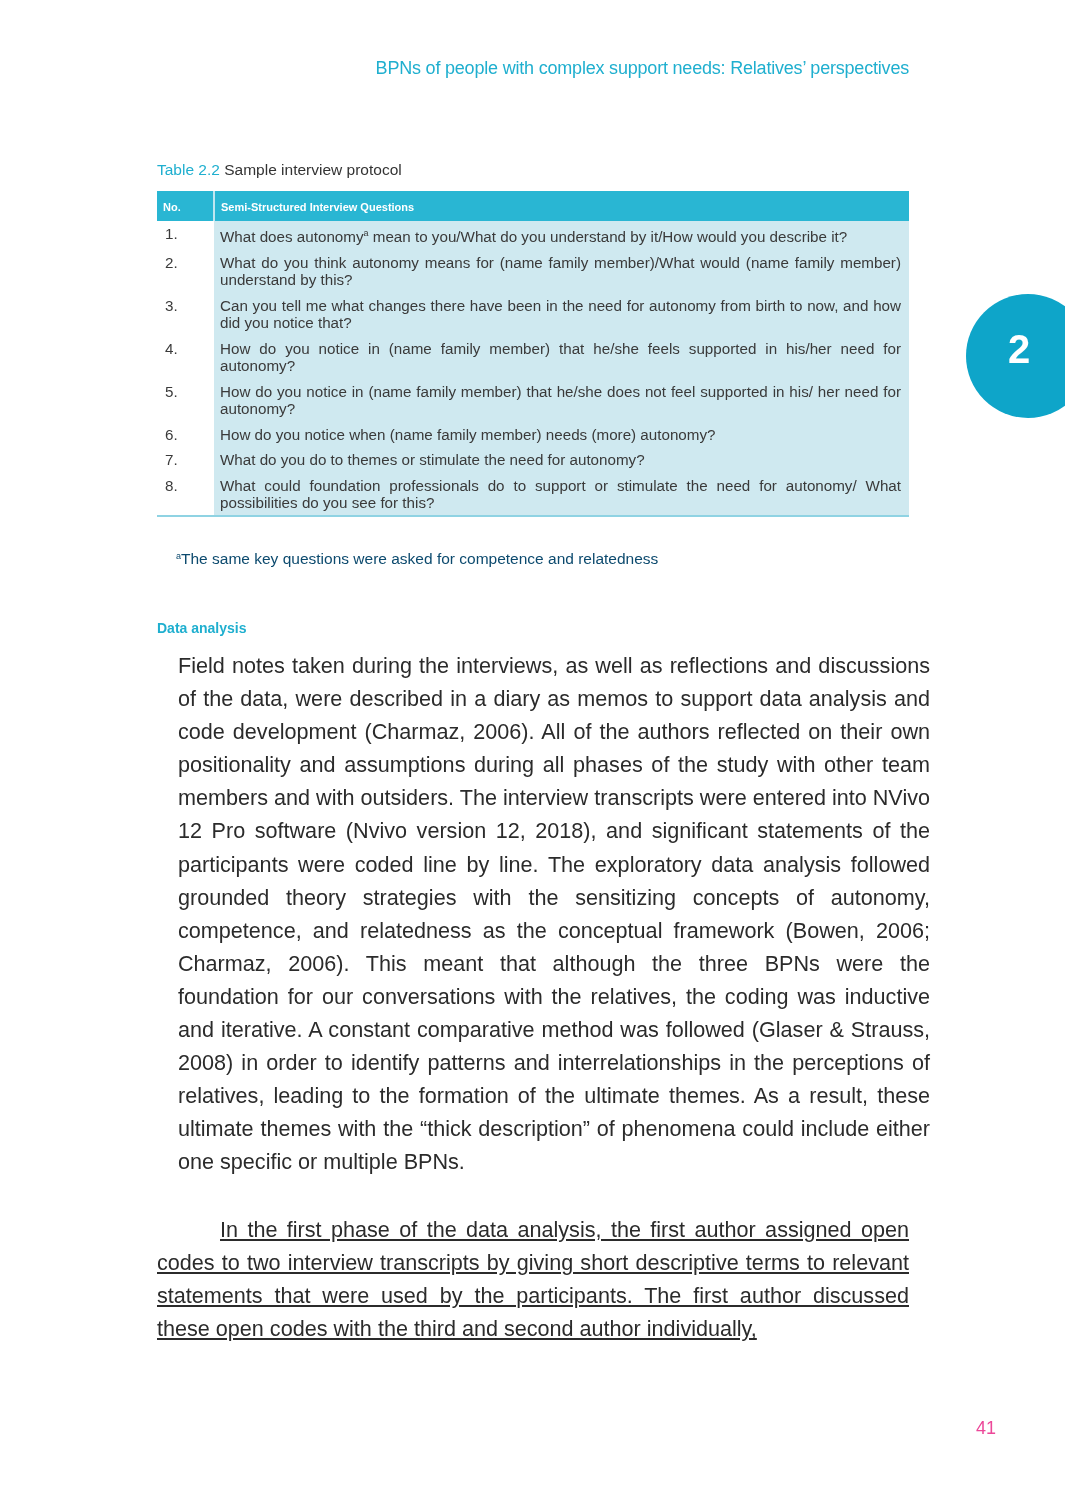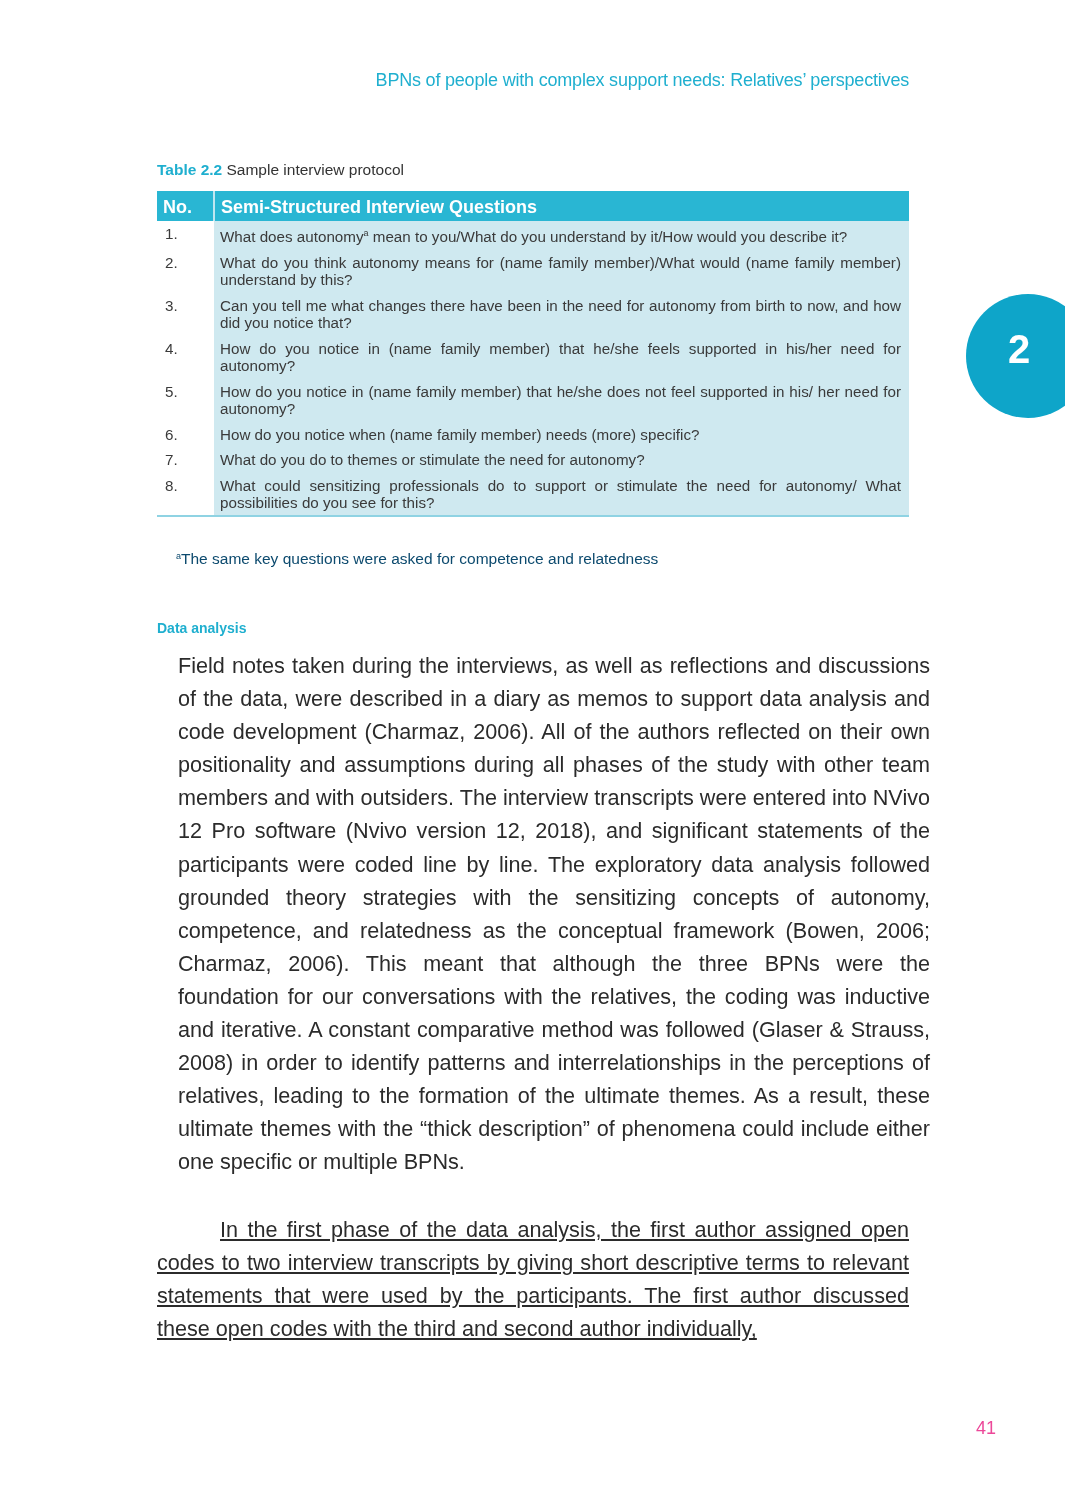--- a/index.html
+++ b/index.html
@@ -3,43 +3,43 @@
 <meta charset="utf-8">
 <style>
   html, body { margin: 0; padding: 0; }
   body {
     width: 1065px; height: 1500px; position: relative; overflow: hidden;
     background: #ffffff;
     font-family: "Liberation Sans", "DejaVu Sans", sans-serif;
     color: #2b2b2b;
   }
   .running-head {
-    position: absolute; right: 156px; top: 70px;
+    position: absolute; right: 156px; top: 58px;
     font-size: 18px; color: #1fafcf; letter-spacing: -0.2px;
   }
   .chapter-tab {
     position: absolute; left: 966px; top: 294px;
     width: 124px; height: 124px; border-radius: 50%;
     background: #0ea5c9;
   }
   .chapter-tab span {
     position: absolute; left: 42px; top: 33px;
     font-size: 40px; font-weight: bold; color: #ffffff;
   }
   .table-caption {
     position: absolute; left: 157px; top: 161px; font-size: 15.5px; color: #333;
   }
-  .table-caption .label { color: #1fafcf; font-weight: bold; }
+  .table-caption .label { color: #1fafcf; font-weight: normal; }
   table.protocol {
     position: absolute; left: 157px; top: 191px; width: 752px;
     border-collapse: collapse; font-size: 15.2px; line-height: 17.5px;
   }
   table.protocol th {
     background: #29b6d3; color: #ffffff; text-align: left; font-weight: bold;
-    font-size: 18px; height: 27px; padding: 3px 6px 0 6px;
+    font-size: 11px; height: 27px; padding: 3px 6px 0 6px;
   }
   table.protocol th.no { width: 44px; border-right: 2px solid #bfe6f0; }
   table.protocol td { vertical-align: top; padding: 4px 6px 4px 6px; color: #3a3a3a; }
   table.protocol td.no { background: #ffffff; padding-left: 8px; }
   table.protocol td.q { background: #cfe9f0; text-align: justify; padding-right: 8px; }
   table.protocol tr.last td { border-bottom: 2px solid #8fd3e3; padding-bottom: 3px; }
   .footnote {
     position: absolute; left: 176px; top: 550px; font-size: 15.5px; color: #0c4a6e;
   }
   .footnote sup { font-size: 9px; vertical-align: 5px; }
@@ -94,29 +94,29 @@
     <tr>
       <td class="no">4.</td>
       <td class="q">How do you notice in (name family member) that he/she feels supported in his/her need for autonomy?</td>
     </tr>
     <tr>
       <td class="no">5.</td>
       <td class="q">How do you notice in (name family member) that he/she does not feel supported in his/ her need for autonomy?</td>
     </tr>
     <tr>
       <td class="no">6.</td>
-      <td class="q">How do you notice when (name family member) needs (more) specific?</td>
+      <td class="q">How do you notice when (name family member) needs (more) autonomy?</td>
     </tr>
     <tr>
       <td class="no">7.</td>
       <td class="q">What do you do to themes or stimulate the need for autonomy?</td>
     </tr>
     <tr class="last">
       <td class="no">8.</td>
-      <td class="q">What could sensitizing professionals do to support or stimulate the need for autonomy/ What possibilities do you see for this?</td>
+      <td class="q">What could foundation professionals do to support or stimulate the need for autonomy/ What possibilities do you see for this?</td>
     </tr>
   </tbody>
 </table>
 
 <div class="footnote">
   <sup>a</sup><span>The same key questions were asked for competence and relatedness</span>
 </div>
 
 <div class="section-heading">Data analysis</div>
 

